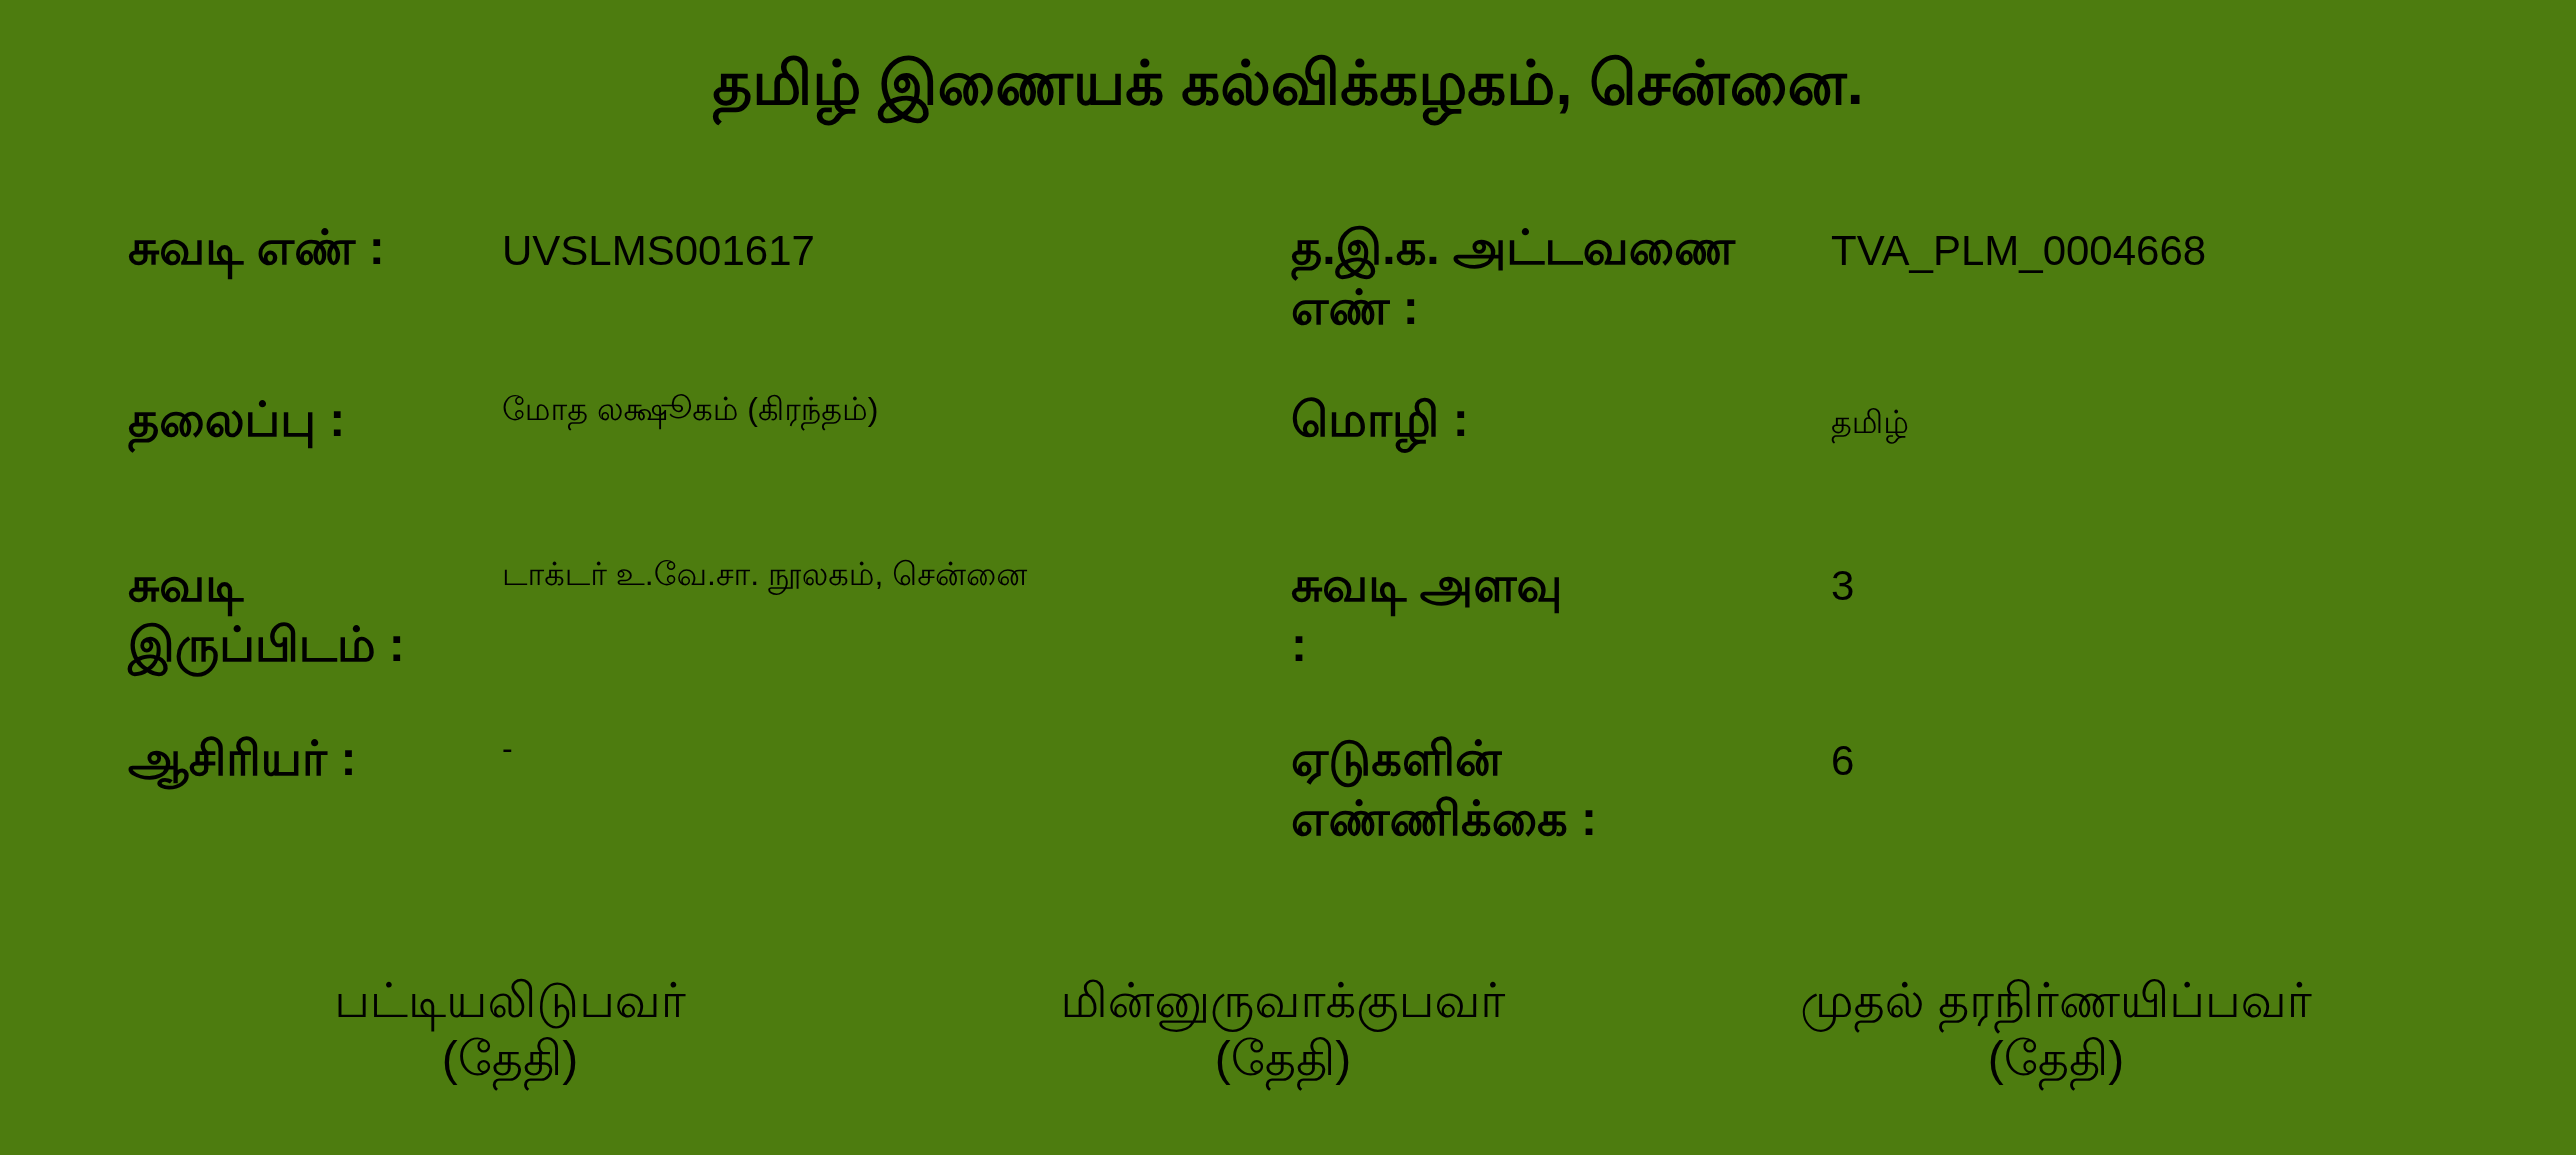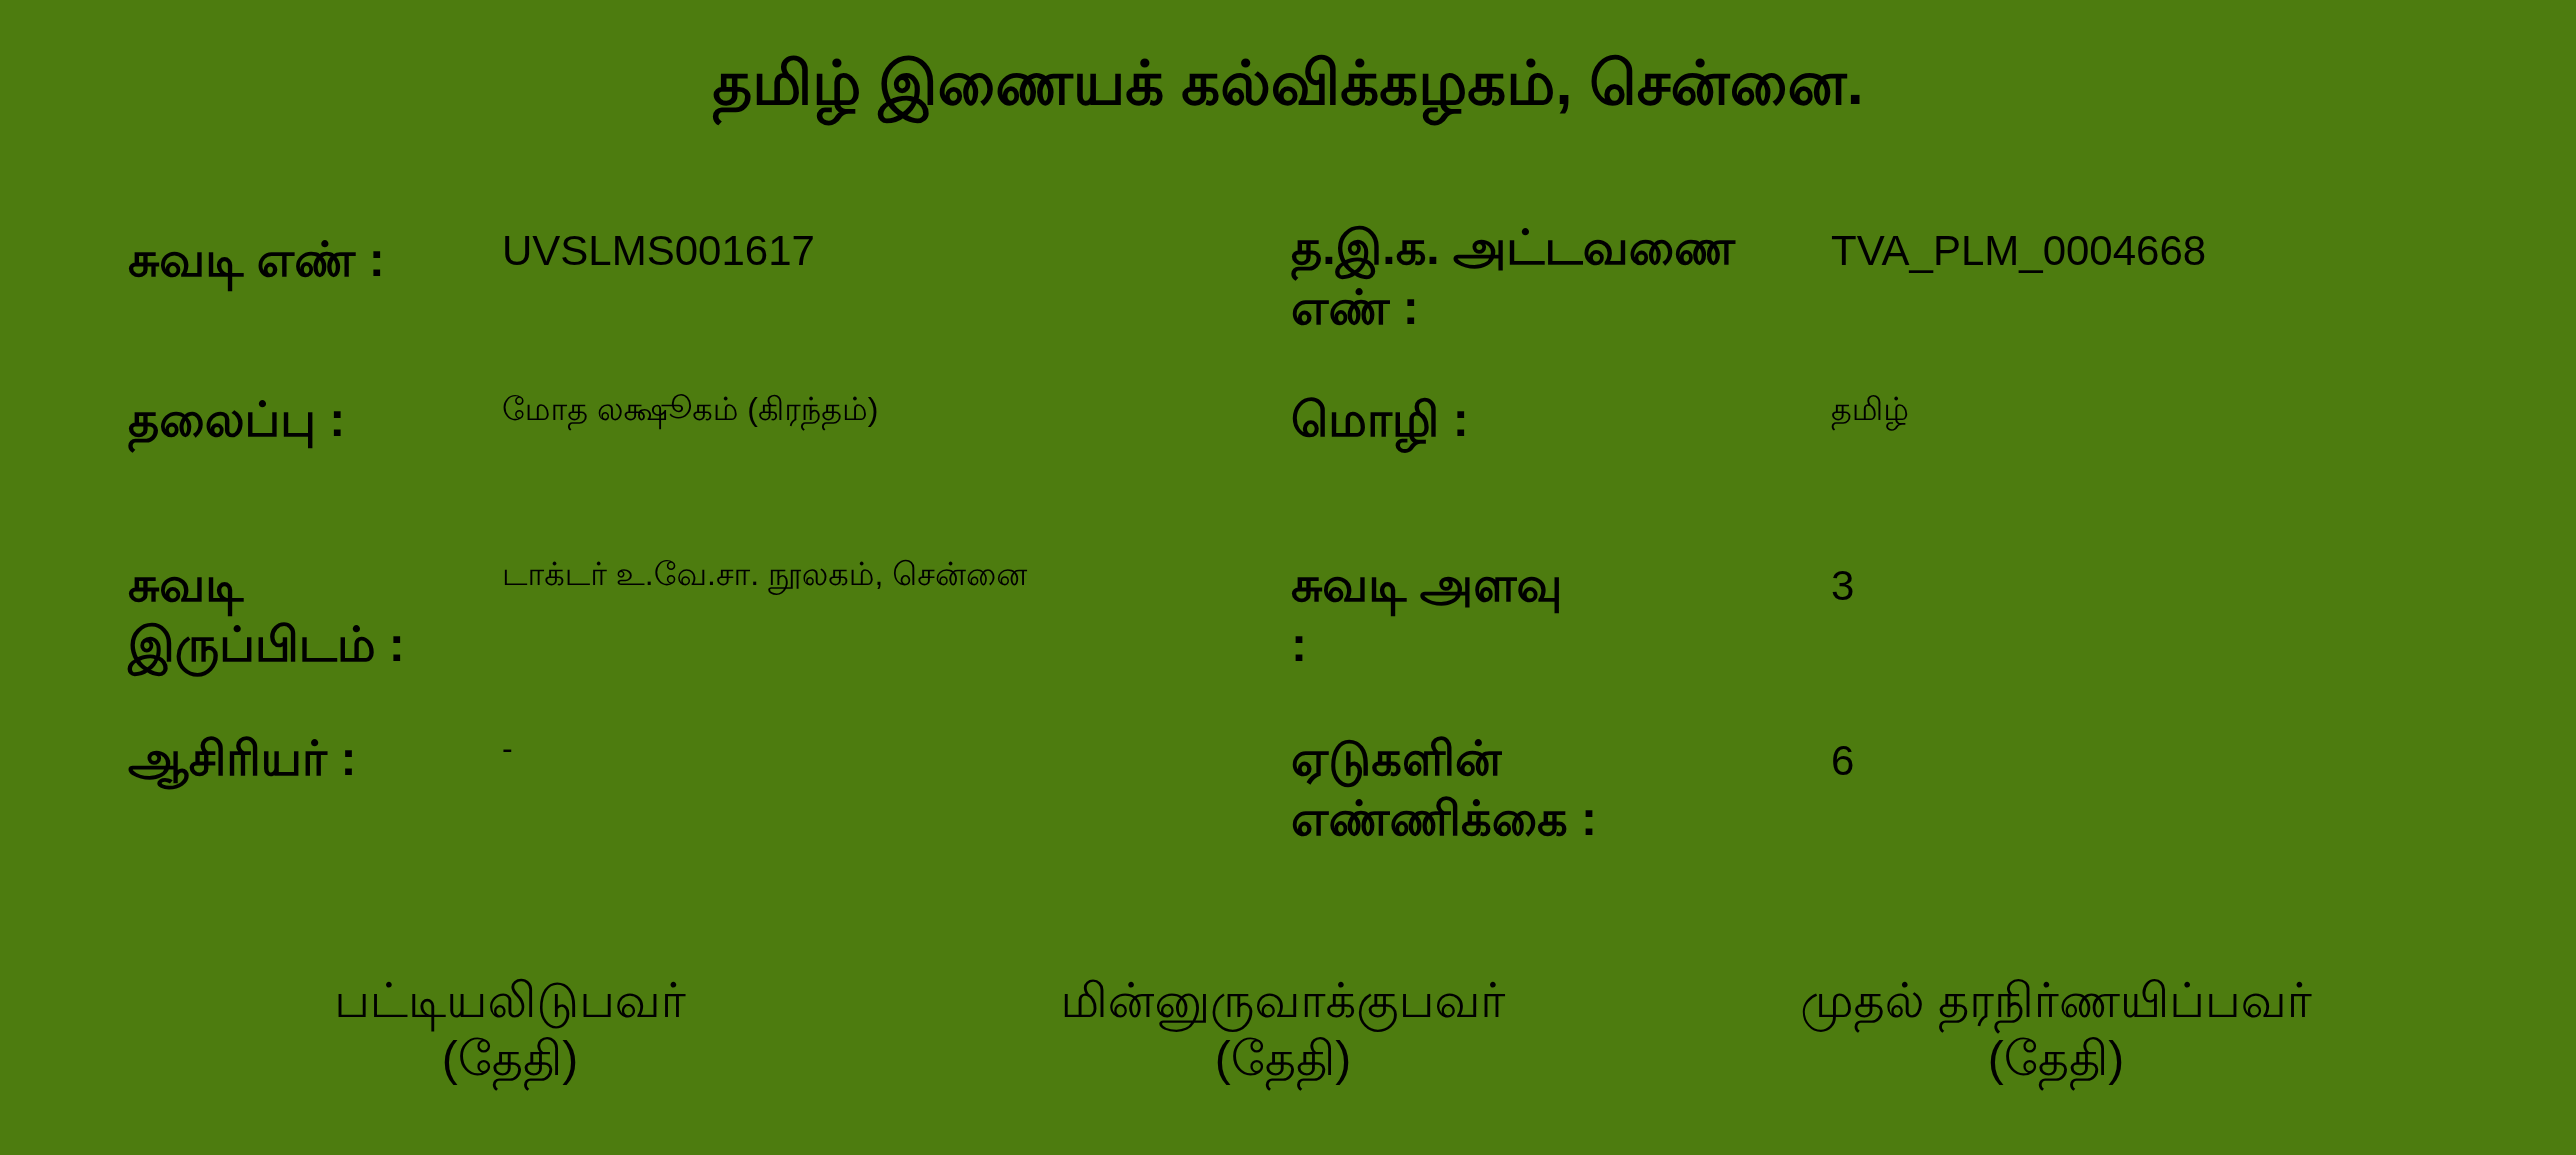--- a/index.html
+++ b/index.html
@@ -44,29 +44,29 @@
     font-weight: normal;
     font-size: 32px;
     line-height: 1.24;
   }
   .num {
     font-weight: normal;
     font-size: 42px;
     line-height: 1.35;
   }
   
-  .pos-l1-lbl { left: 128px;  top: 218px; margin-top: 12px; }
+  .pos-l1-lbl { left: 128px;  top: 218px; }
   .pos-l1-val { left: 502px;  top: 223px; }
   .pos-r1-lbl { left: 1291px; top: 218px; width: 554px; }
   .pos-r1-val { left: 1831px; top: 223px; }
 
   .pos-l2-lbl { left: 128px;  top: 390px; }
   .pos-l2-val { left: 502px;  top: 390px; }
   .pos-r2-lbl { left: 1291px; top: 390px; }
-  .pos-r2-val { left: 1831px; top: 390px; text-align: center; }
+  .pos-r2-val { left: 1831px; top: 403px; text-align: center; }
 
   .pos-l3-lbl { left: 128px;  top: 555px; width: 362px; }
   .pos-l3-val { left: 502px;  top: 555px; width: 795px; }
   .pos-r3-lbl { left: 1291px; top: 555px; width: 296px; }
   .pos-r3-val { left: 1831px; top: 558px; }
 
   .pos-l4-lbl { left: 128px;  top: 729px; }
   .pos-l4-val { left: 502px;  top: 729px; }
   .pos-r4-lbl { left: 1291px; top: 729px; width: 439px; }
   .pos-r4-val { left: 1831px; top: 733px; }

